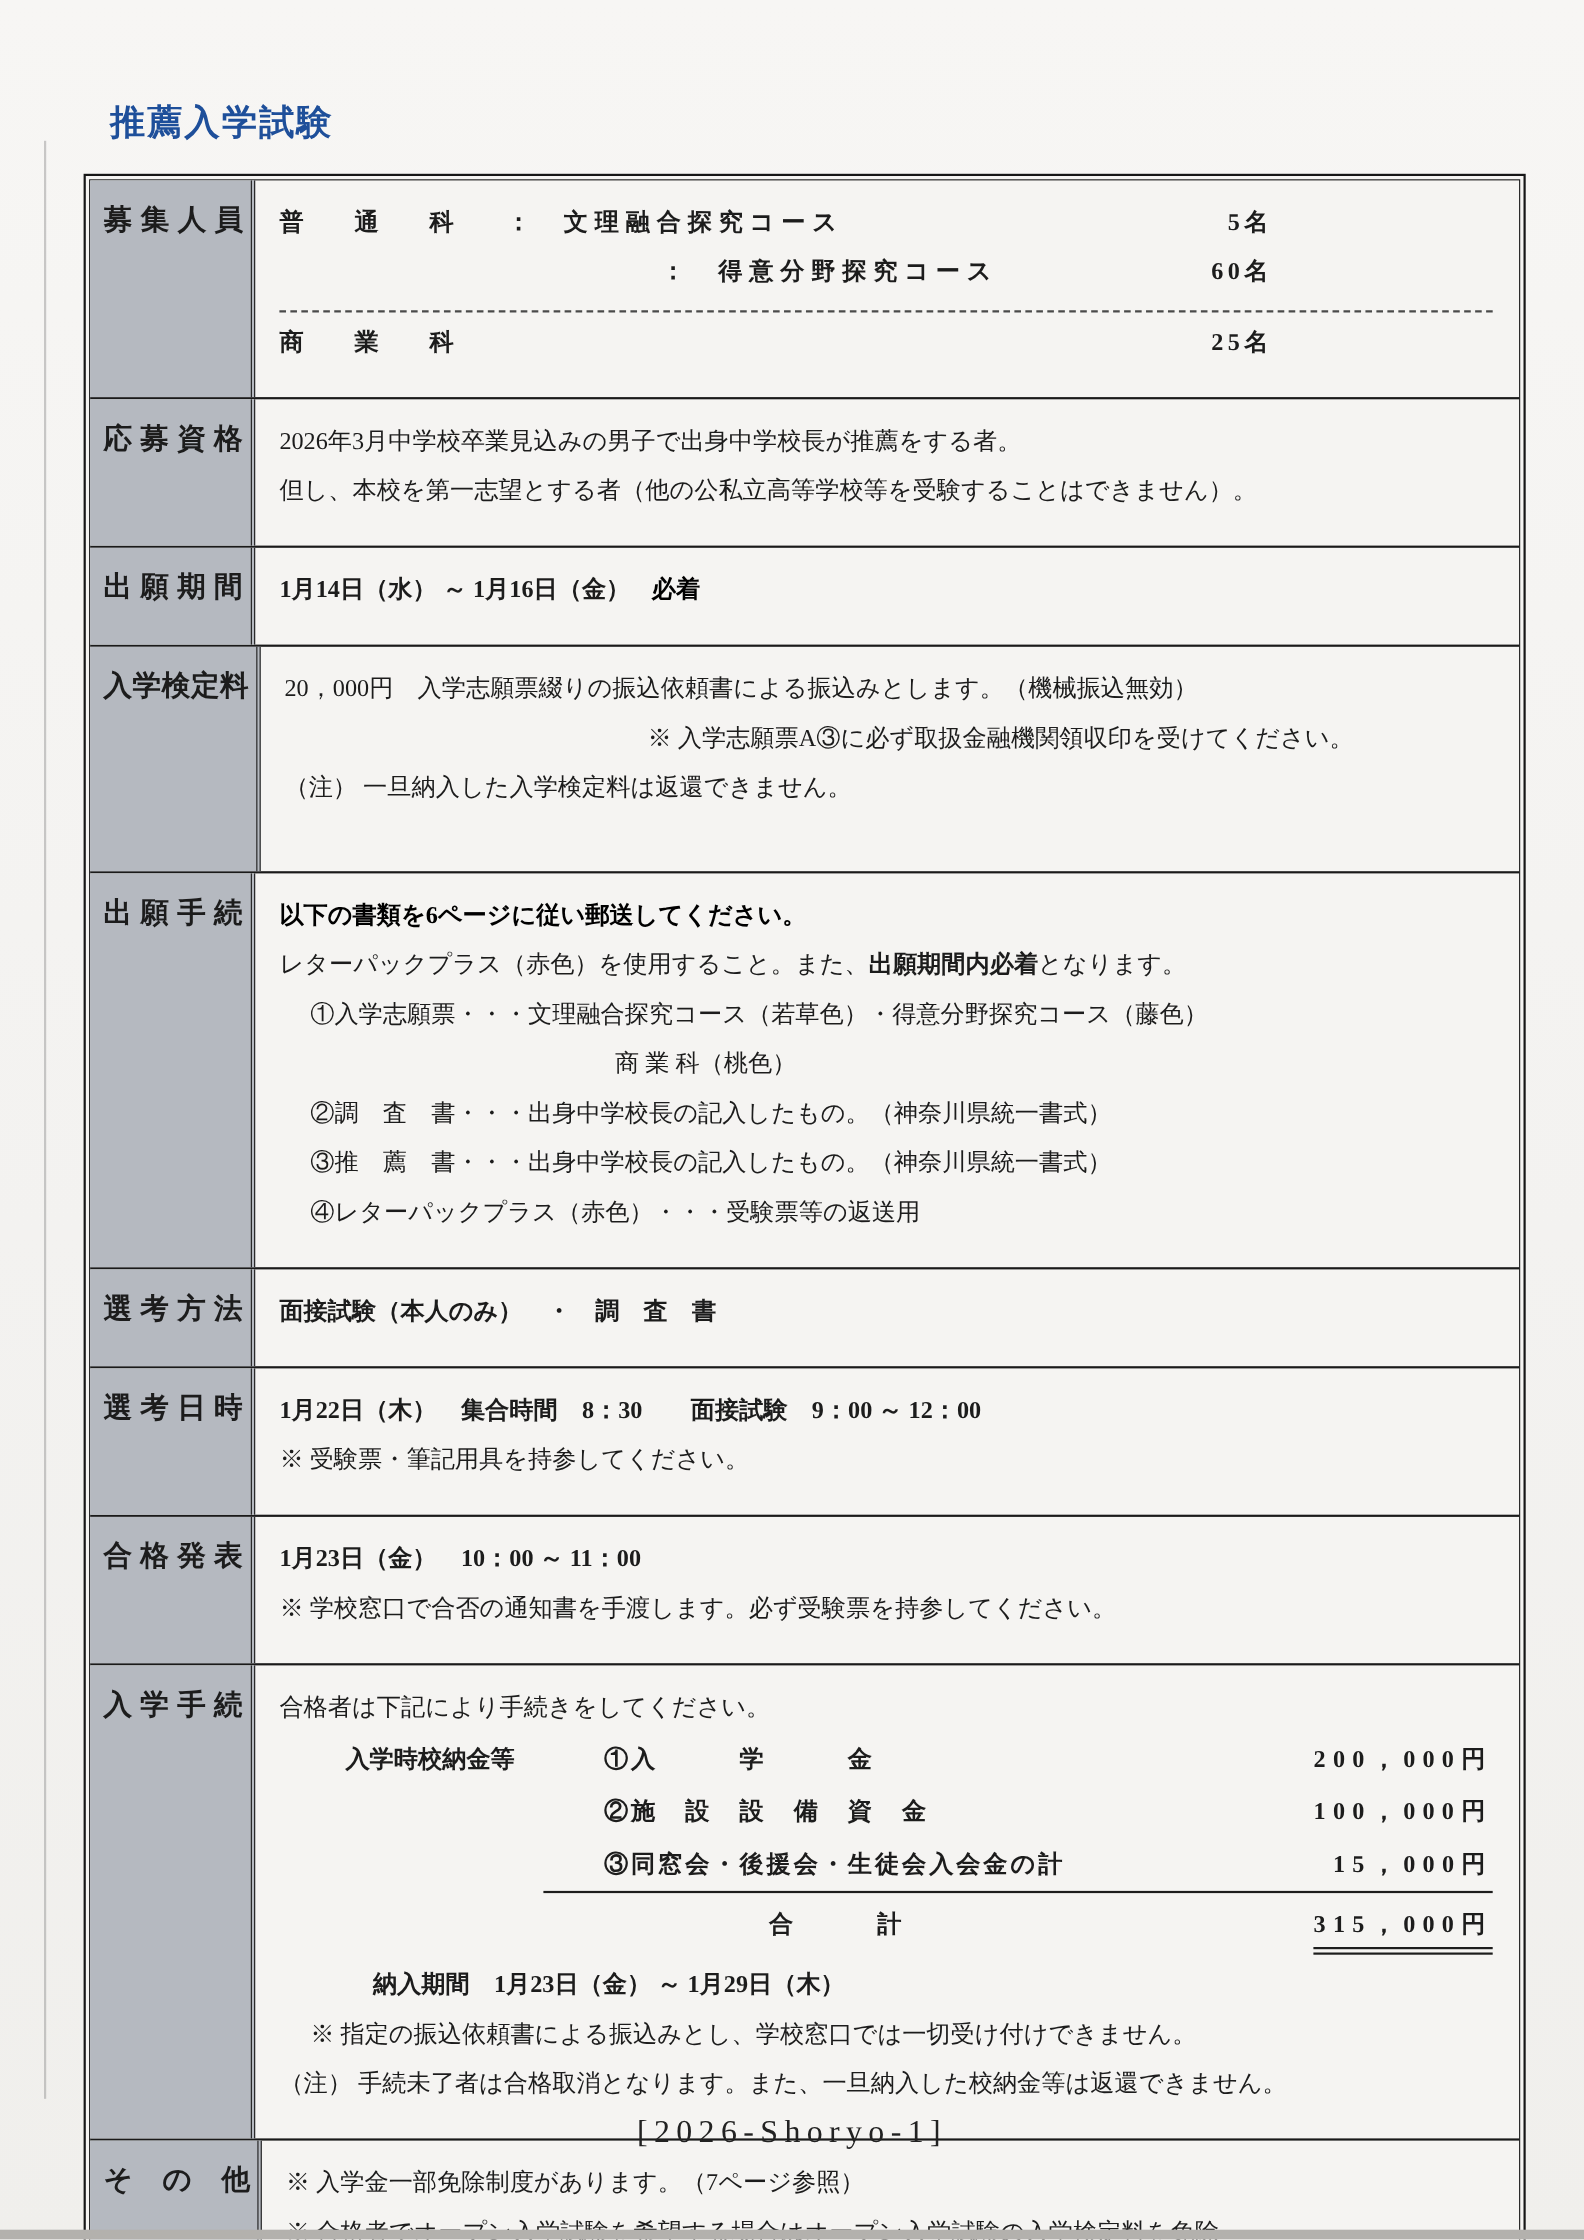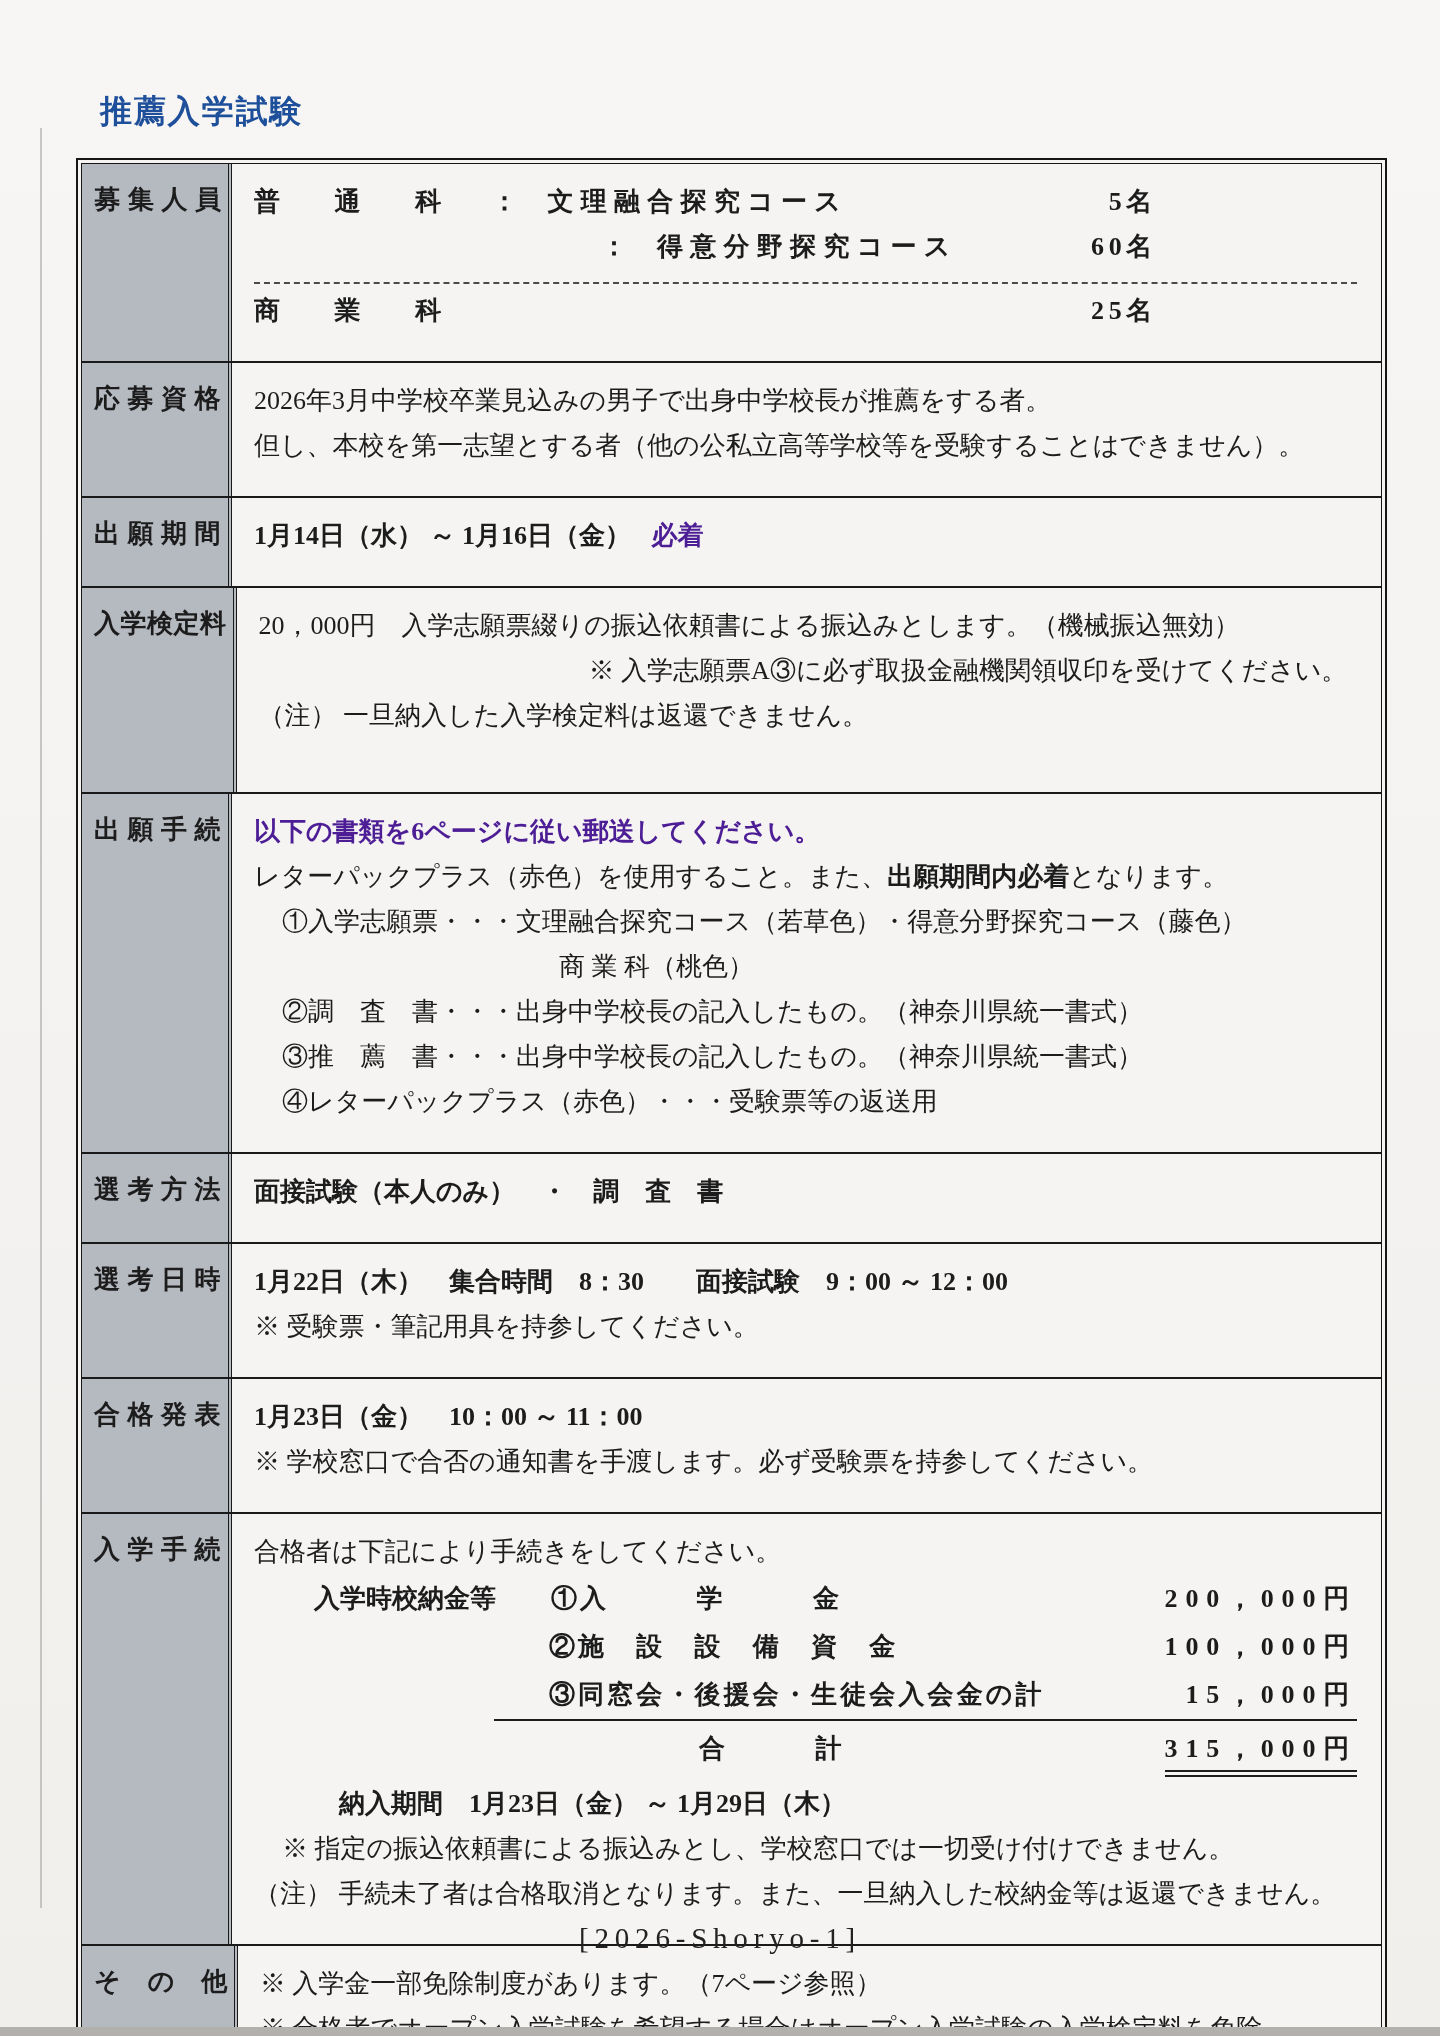--- a/index.html
+++ b/index.html
@@ -22,26 +22,26 @@
     border:2px solid #161616; background:#f5f4f2;
   }
   .t-inner { border:1px solid #161616; margin:3px; }
   .t-row { display:flex; border-bottom:2px solid #1a1a1a; }
   .t-row:last-child { border-bottom:none; }
   .t-label {
     flex:0 0 150px; background:#b5b9c0; border-right:4px double #1a1a1a;
     font-size:26px; font-weight:bold; padding:18px 6px 0 12px;
     letter-spacing:0.02em; white-space:nowrap;
   }
-  .t-content { flex:1; padding:12px 24px 24px 22px; font-size:26px; min-width:0; }
+  .t-content { flex:1; padding:12px 24px 24px 22px; font-size:22px; min-width:0; }
 
   .ln { white-space:nowrap; line-height:38px; margin:7px 0; }
   .flexln { display:flex; align-items:baseline; }
   .bold { font-weight:bold; }
-  .blue { color:#4c1d95; }
+  .blue { color:#000000; }
 
   
   .r-boshu   { min-height:198px;text-align:center; }
   .r-obo     { min-height:118px; }
   .r-kikan   { min-height:73px;  }
   .r-kentei  { min-height:206px; }
   .r-tetsu   { min-height:312px; }
   .r-hoho    { min-height:74px;  }
   .r-nichiji { min-height:123px; }
   .r-gokaku  { min-height:118px; }

